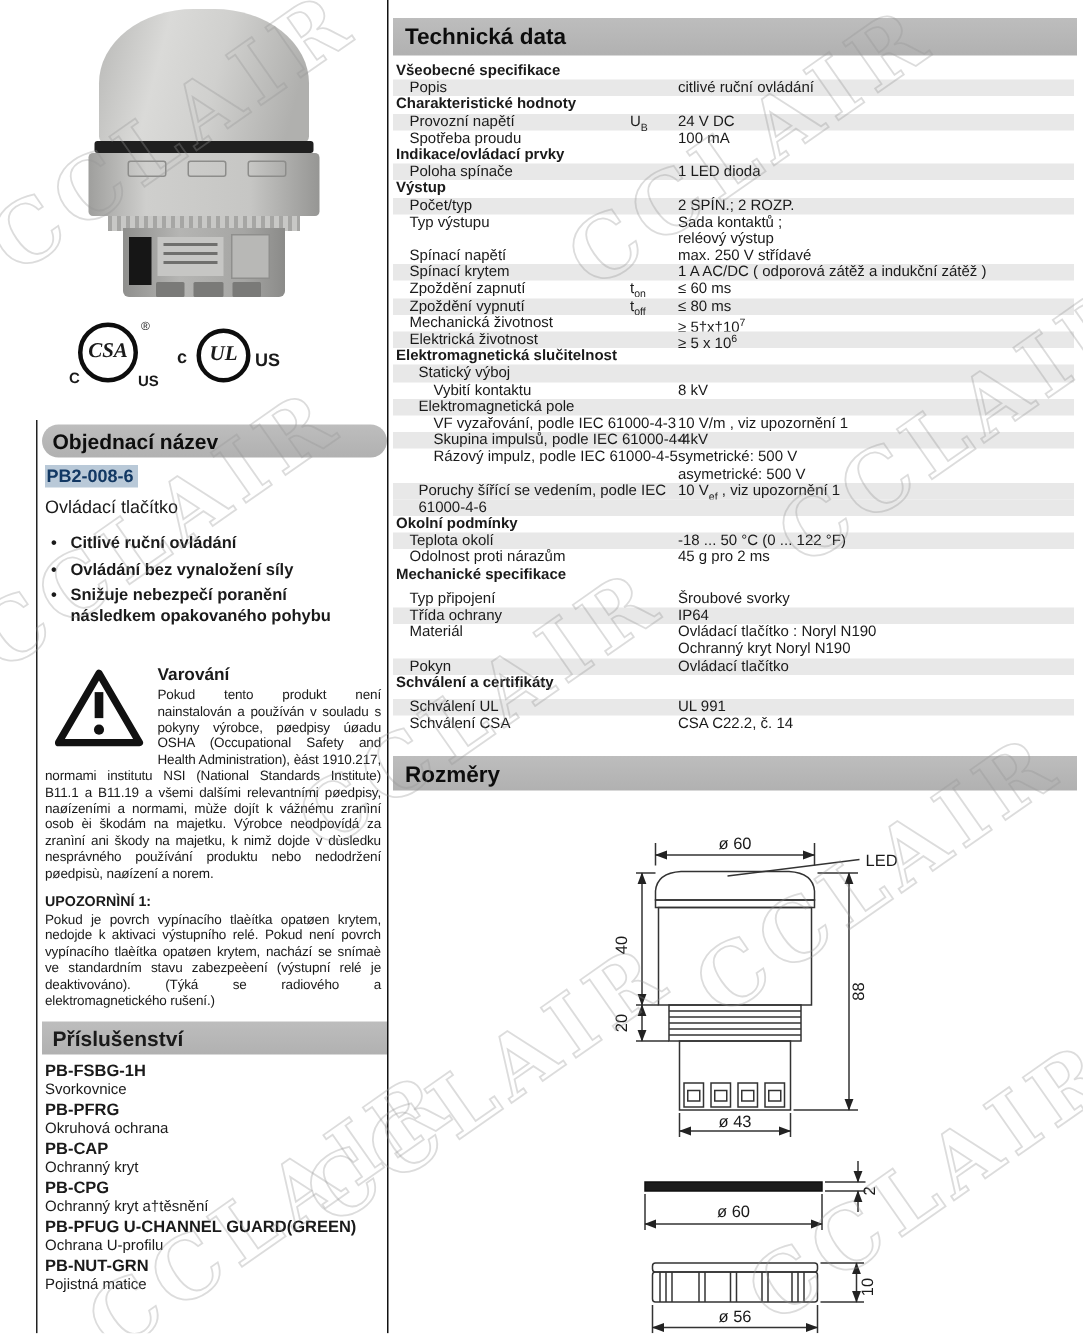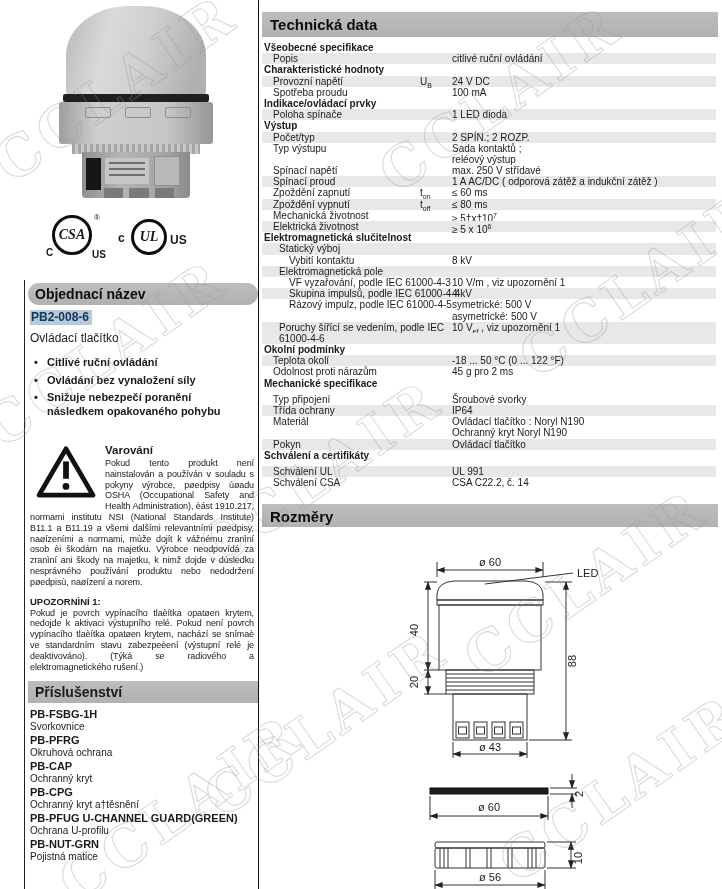--- a/index.html
+++ b/index.html
@@ -219,21 +219,21 @@
       </div>
       <div class="t-line">
         <span class="t-label ind1"></span>
         <span class="t-value">reléový výstup</span>
       </div>
       <div class="t-line">
         <span class="t-label ind1">Spínací napětí</span>
         <span class="t-value">max. 250 V střídavé</span>
       </div>
       <div class="t-line shade">
-        <span class="t-label ind1">Spínací proud</span>
+        <span class="t-label ind1">Spínací krytem</span>
         <span class="t-value">1 A AC/DC ( odporová zátěž a indukční zátěž )</span>
       </div>
       <div class="t-line">
         <span class="t-label ind1">Zpoždění zapnutí</span>
         <span class="t-sym">t<sub>on</sub></span>
         <span class="t-value">≤ 60 ms</span>
       </div>
       <div class="t-line shade">
         <span class="t-label ind1">Zpoždění vypnutí</span>
         <span class="t-sym">t<sub>off</sub></span>

